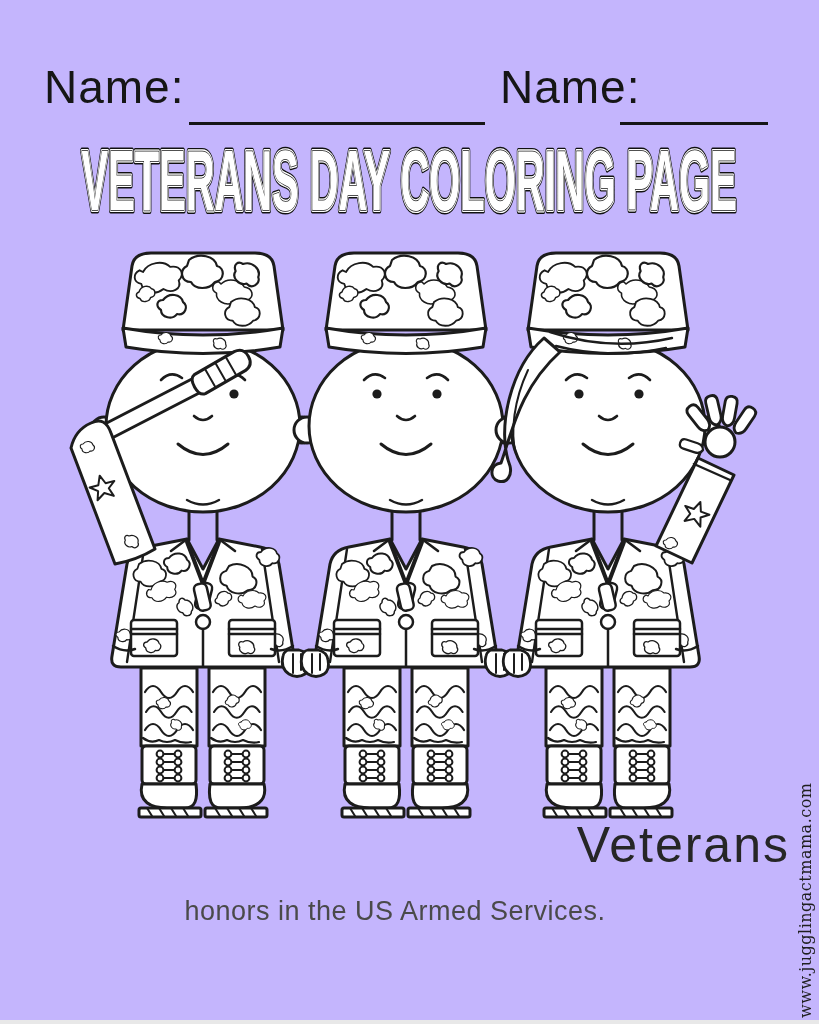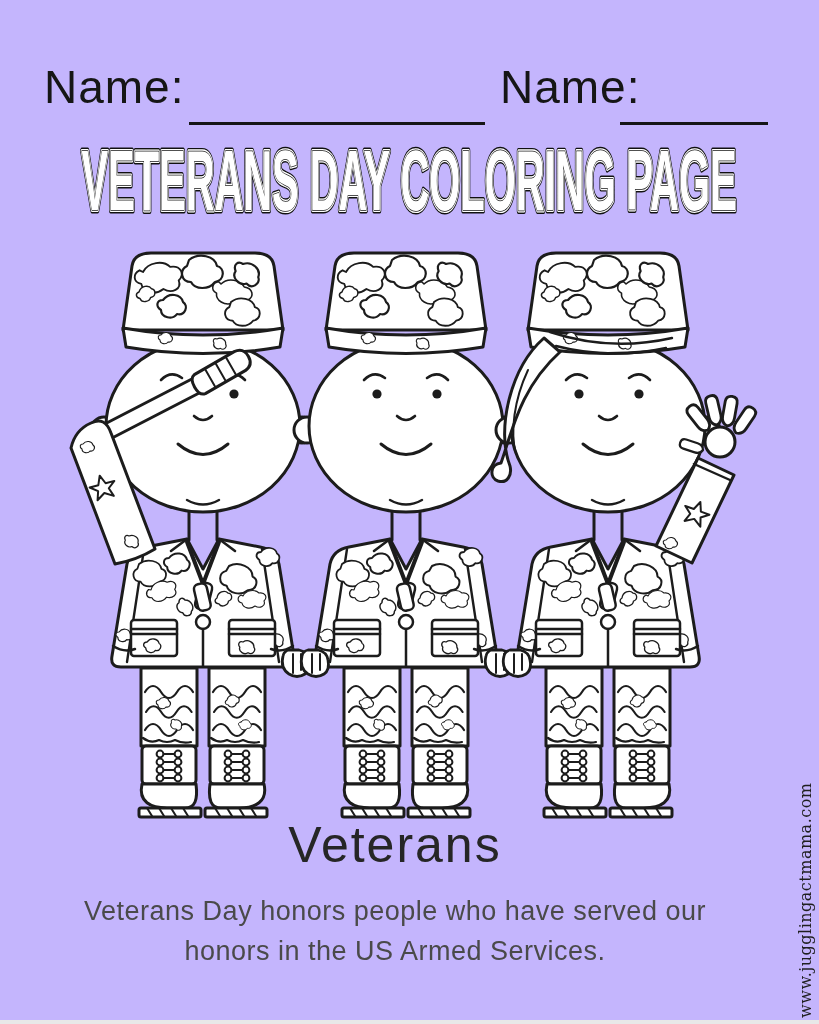--- a/index.html
+++ b/index.html
@@ -9,21 +9,21 @@
   }
   .label{position:absolute;font-size:46px;line-height:46px;color:#161616;letter-spacing:1px;}
   #name-label{left:44px;top:64px;}
   #date-label{left:500px;top:64px;}
   .wline{position:absolute;height:0;border-bottom:3px solid #161616;}
   #name-line{left:189px;top:122px;width:296px;}
   #date-line{left:620px;top:122px;width:148px;}
   #title-svg{position:absolute;left:0;top:140px;}
   #art-svg{position:absolute;left:48px;top:242px;}
   .caption{
-    position:absolute;left:0;top:816px;width:790px;text-align:center;
+    position:absolute;left:0;top:816px;width:790px;text-align:right;
     font-size:50px;color:#262626;letter-spacing:2px;
   }
   .desc{
     position:absolute;left:0;top:891px;width:790px;text-align:center;
     font-size:27px;line-height:40px;color:#4a4a4a;letter-spacing:0.5px;
   }
   .desc span{display:block;}
   .watermark{
     position:absolute;right:4px;top:756px;height:262px;
     writing-mode:vertical-rl;transform:rotate(180deg);
@@ -214,19 +214,18 @@
         <use href="#finger" xlink:href="#finger" transform="translate(109,177) rotate(-13)"></use>
         <use href="#finger" xlink:href="#finger" transform="translate(119,178) rotate(10)"></use>
         <use href="#finger" xlink:href="#finger" transform="translate(128,185) rotate(34)"></use>
         <use href="#finger" xlink:href="#finger" transform="translate(95,202) rotate(-72) scale(0.8)"></use>
       </g>
     </g>
   </svg>
 
   <div class="caption">Veterans</div>
   <div class="desc">
-    <span>Veterans Day honors people who have served our</span>
     <span>honors in the US Armed Services.</span>
   </div>
 
   <div class="watermark">www.jugglingactmama.com</div>
 
 </div>
 
 </body></html>

